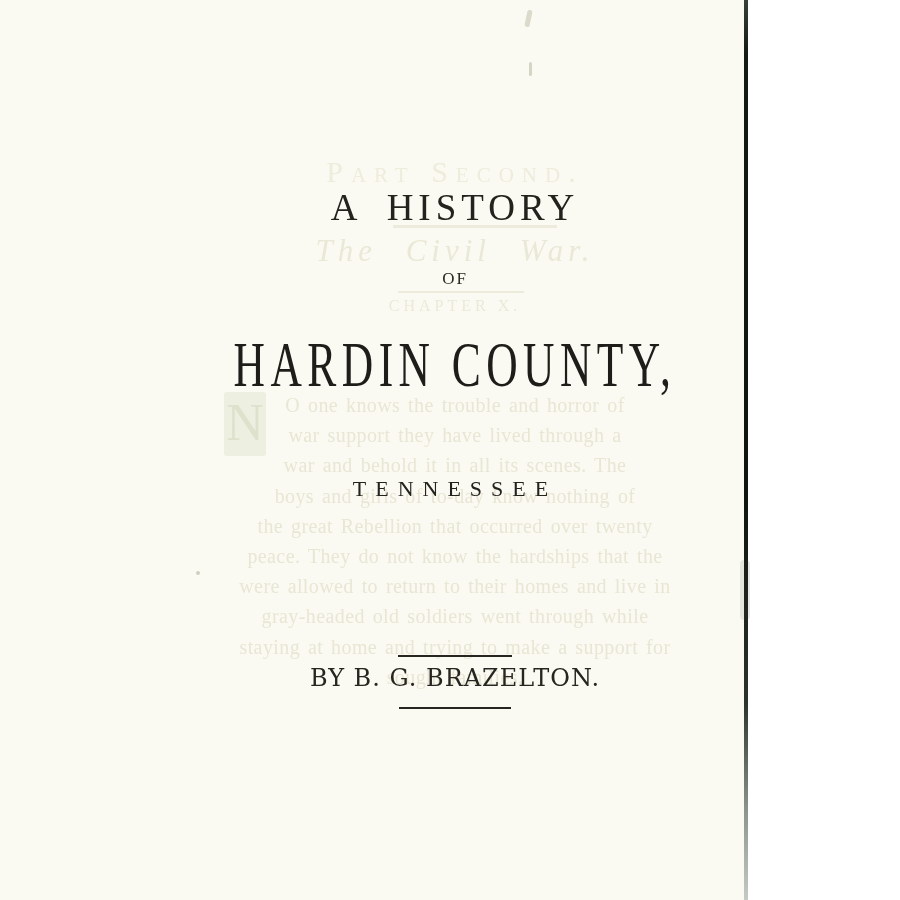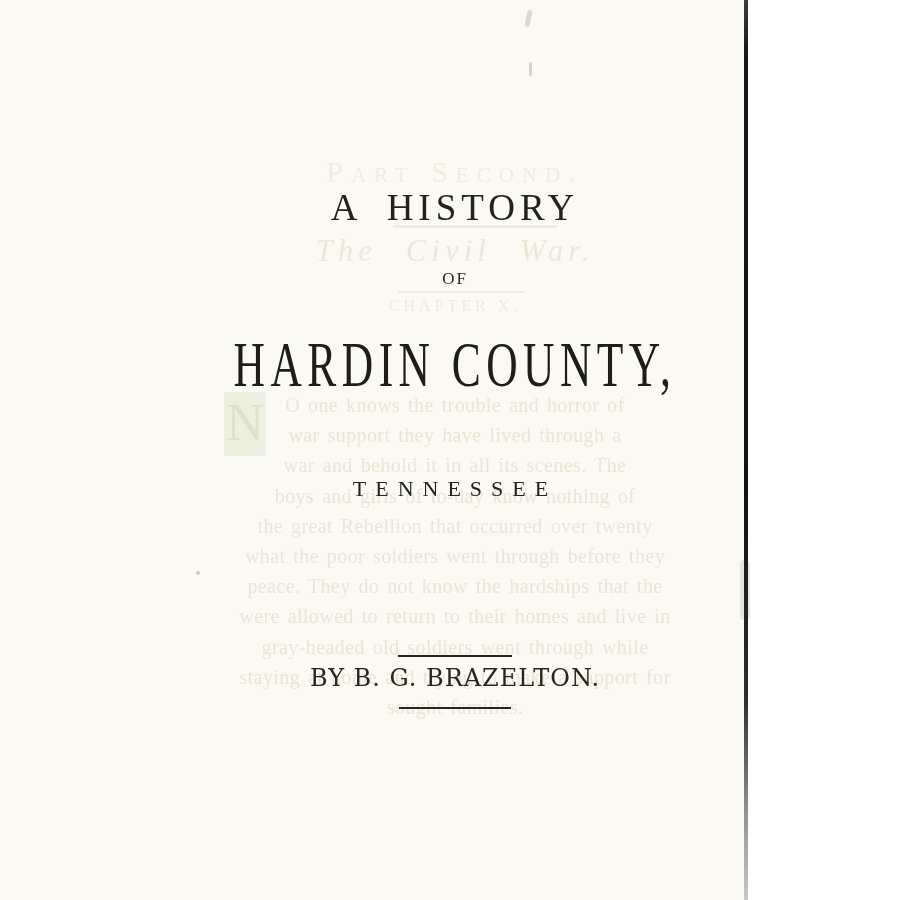--- a/index.html
+++ b/index.html
@@ -54,21 +54,20 @@
   <div class="ghost gh-script">The Civil War.</div>
   <div class="gh-rule gh-rule2"></div>
   <div class="ghost gh-chapter">CHAPTER X.</div>
   <div class="ghost gh-dropcap">N</div>
   <div class="ghost-lines">
     <div>O one knows the trouble and horror of</div>
     <div>war support they have lived through a</div>
     <div>war and behold it in all its scenes.  The</div>
     <div>boys and girls of to-day know nothing of</div>
     <div>the great Rebellion that occurred over twenty</div>
-    <div>what the poor soldiers went through before they</div>
     <div>peace.  They do not know the hardships that the</div>
     <div>were allowed to return to their homes and live in</div>
     <div>gray-headed old soldiers went through while</div>
     <div>staying at home and trying to make a support for</div>
     <div>sought families.</div>
   </div>
 
   <div class="printed">
     <div class="pretitle">A HISTORY</div>
     <div class="of">OF</div>

